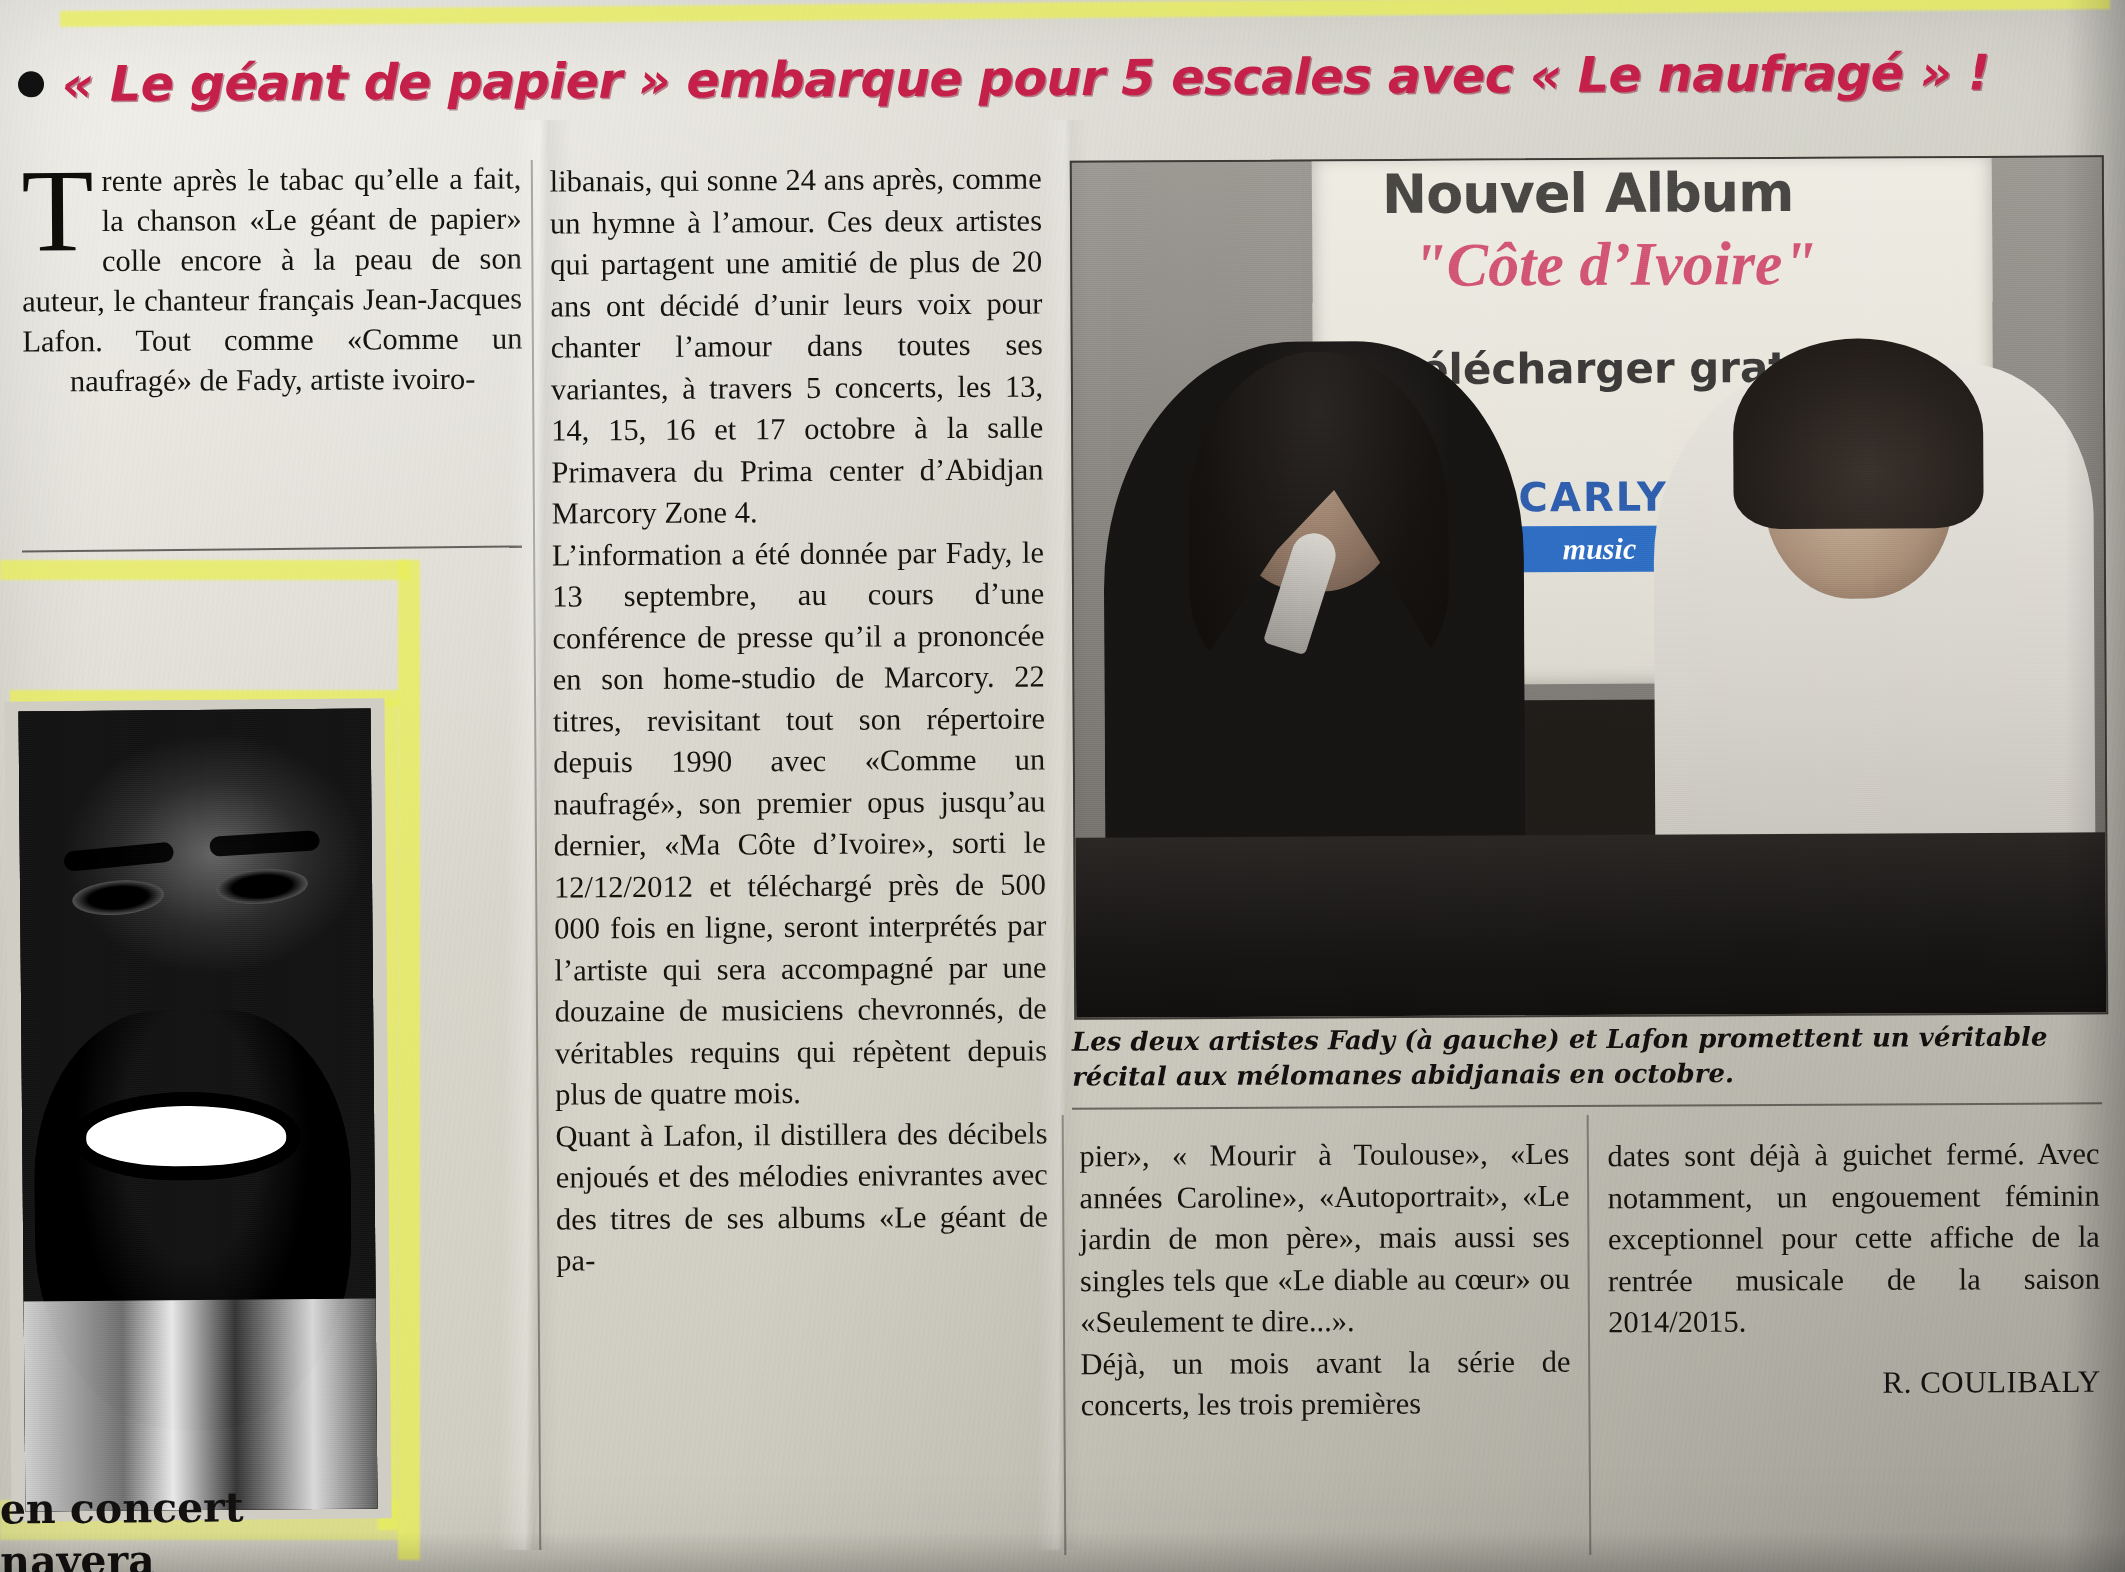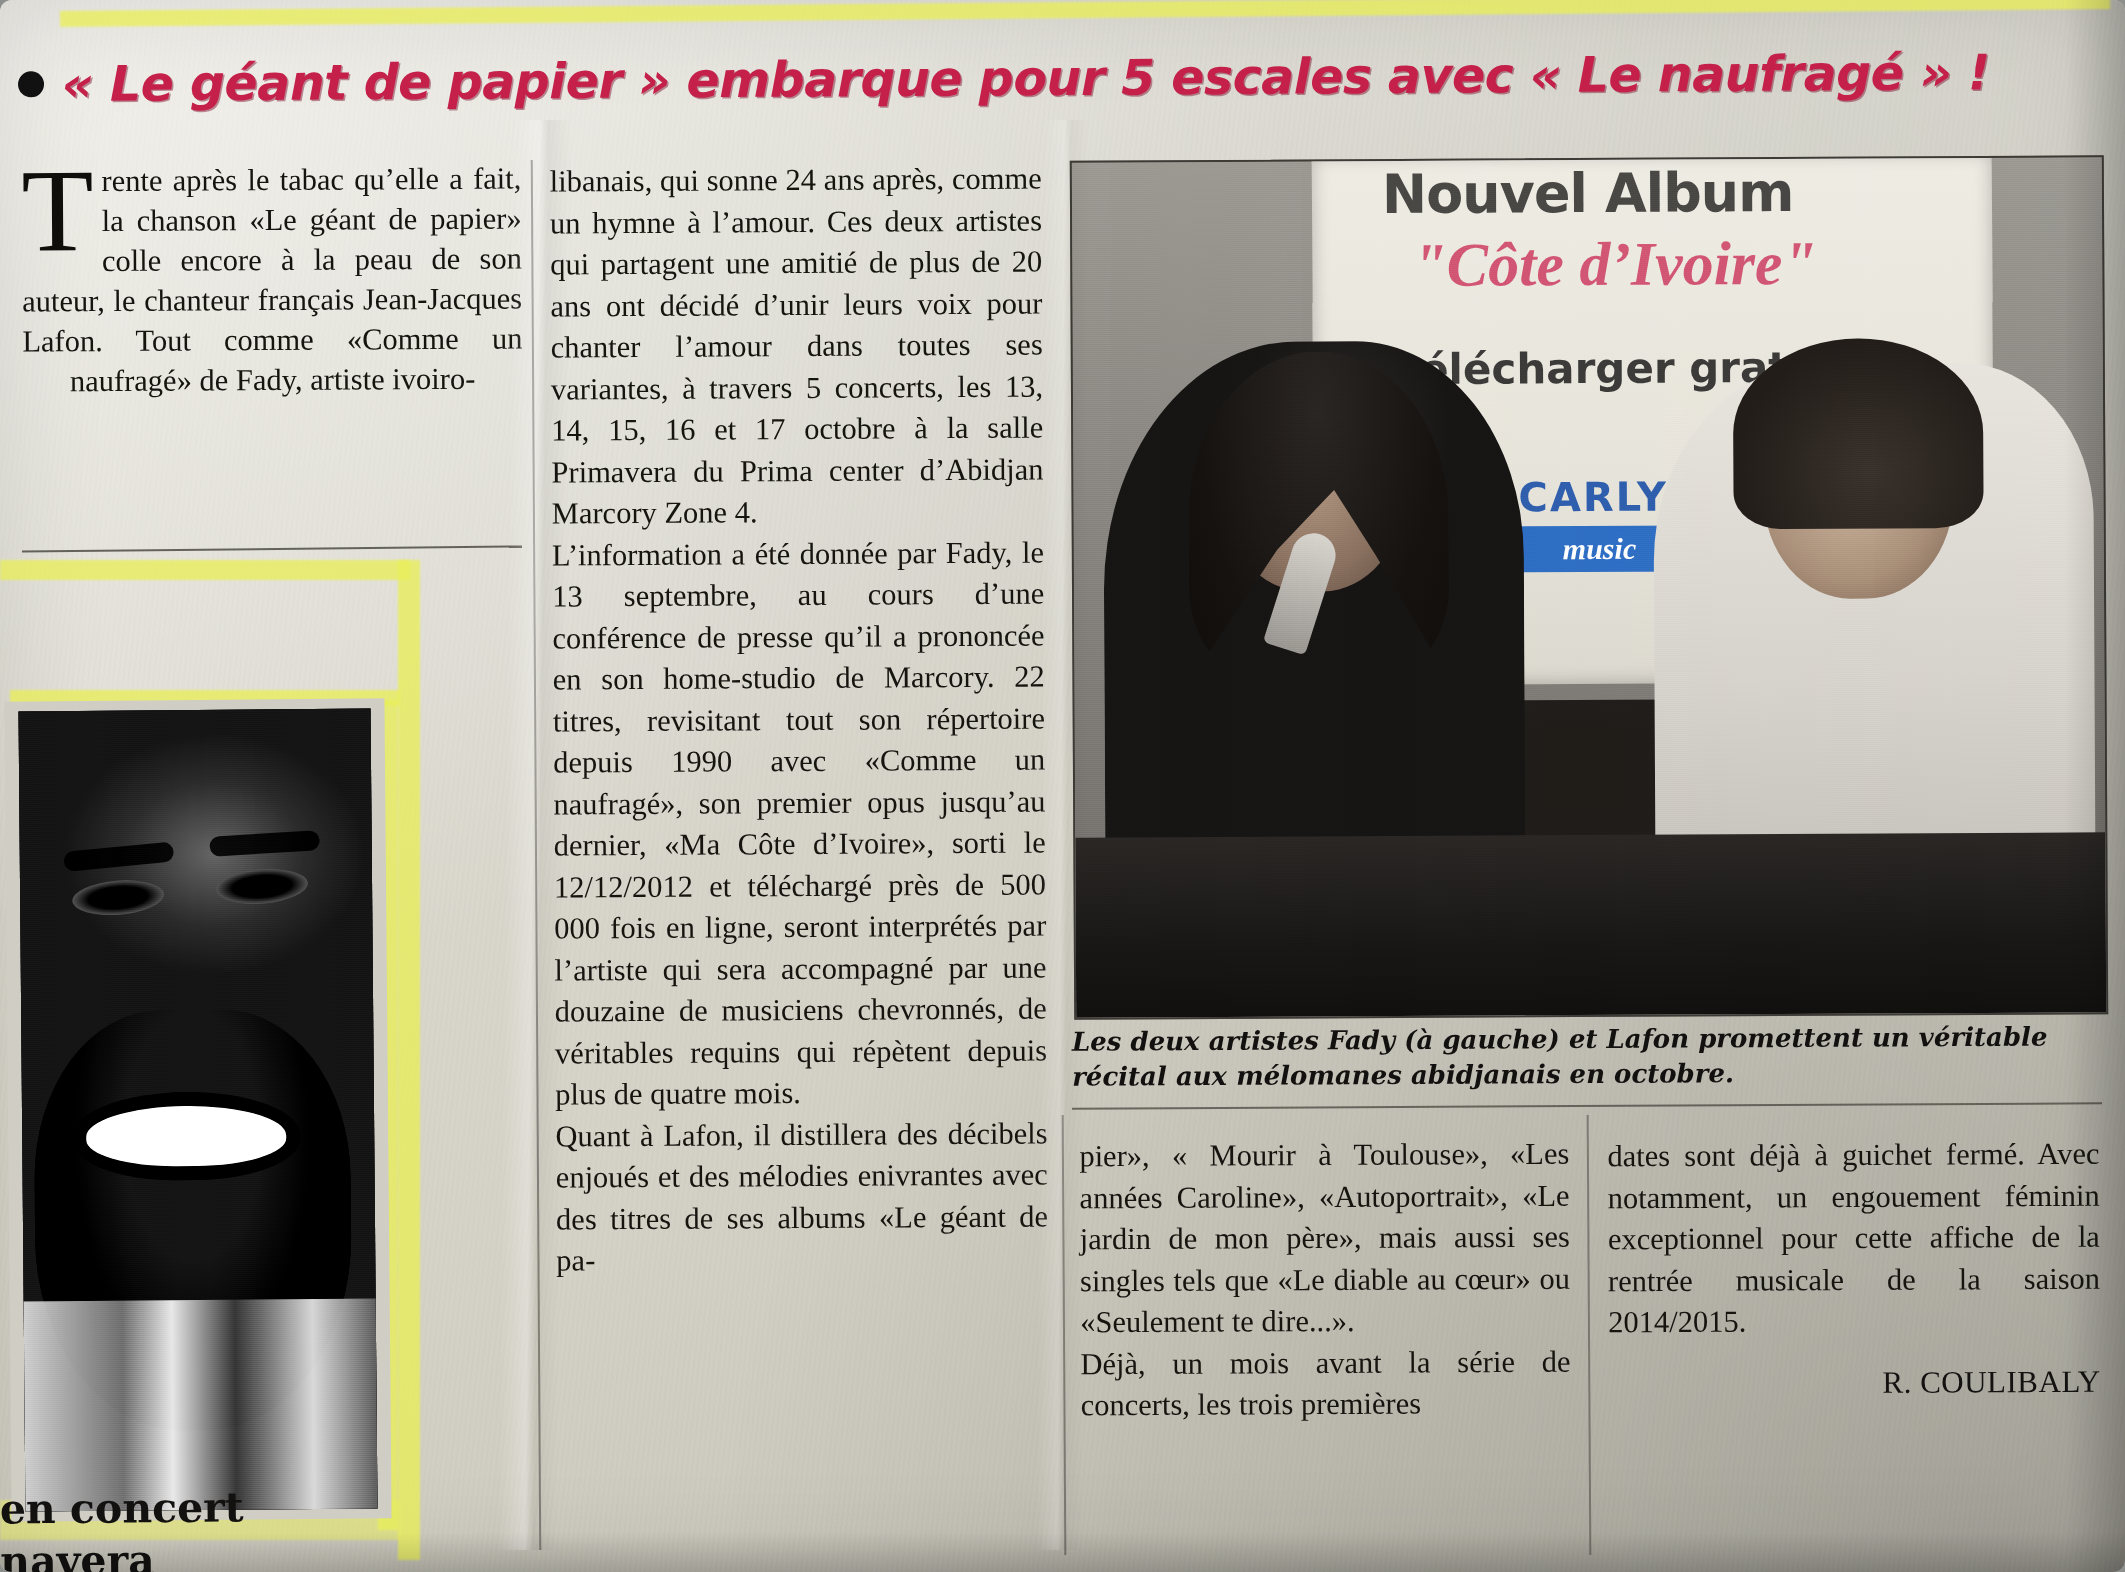--- a/index.html
+++ b/index.html
@@ -7,21 +7,20 @@
     padding: 0;
     background: #8d8f8c;
   }
   .page {
     position: relative;
     width: 2125px;
     height: 1572px;
     overflow: hidden;
     background: #c9c7c0;
     font-family: "Liberation Serif", serif;
-    border-radius: 12px;
   }
   
   .scan {
     position: absolute;
     left: -14px;
     top: -16px;
     width: 2155px;
     height: 1606px;
     background:
       linear-gradient(103deg, rgba(255,255,255,0.10) 0%, rgba(0,0,0,0.05) 55%, rgba(0,0,0,0.10) 100%),

